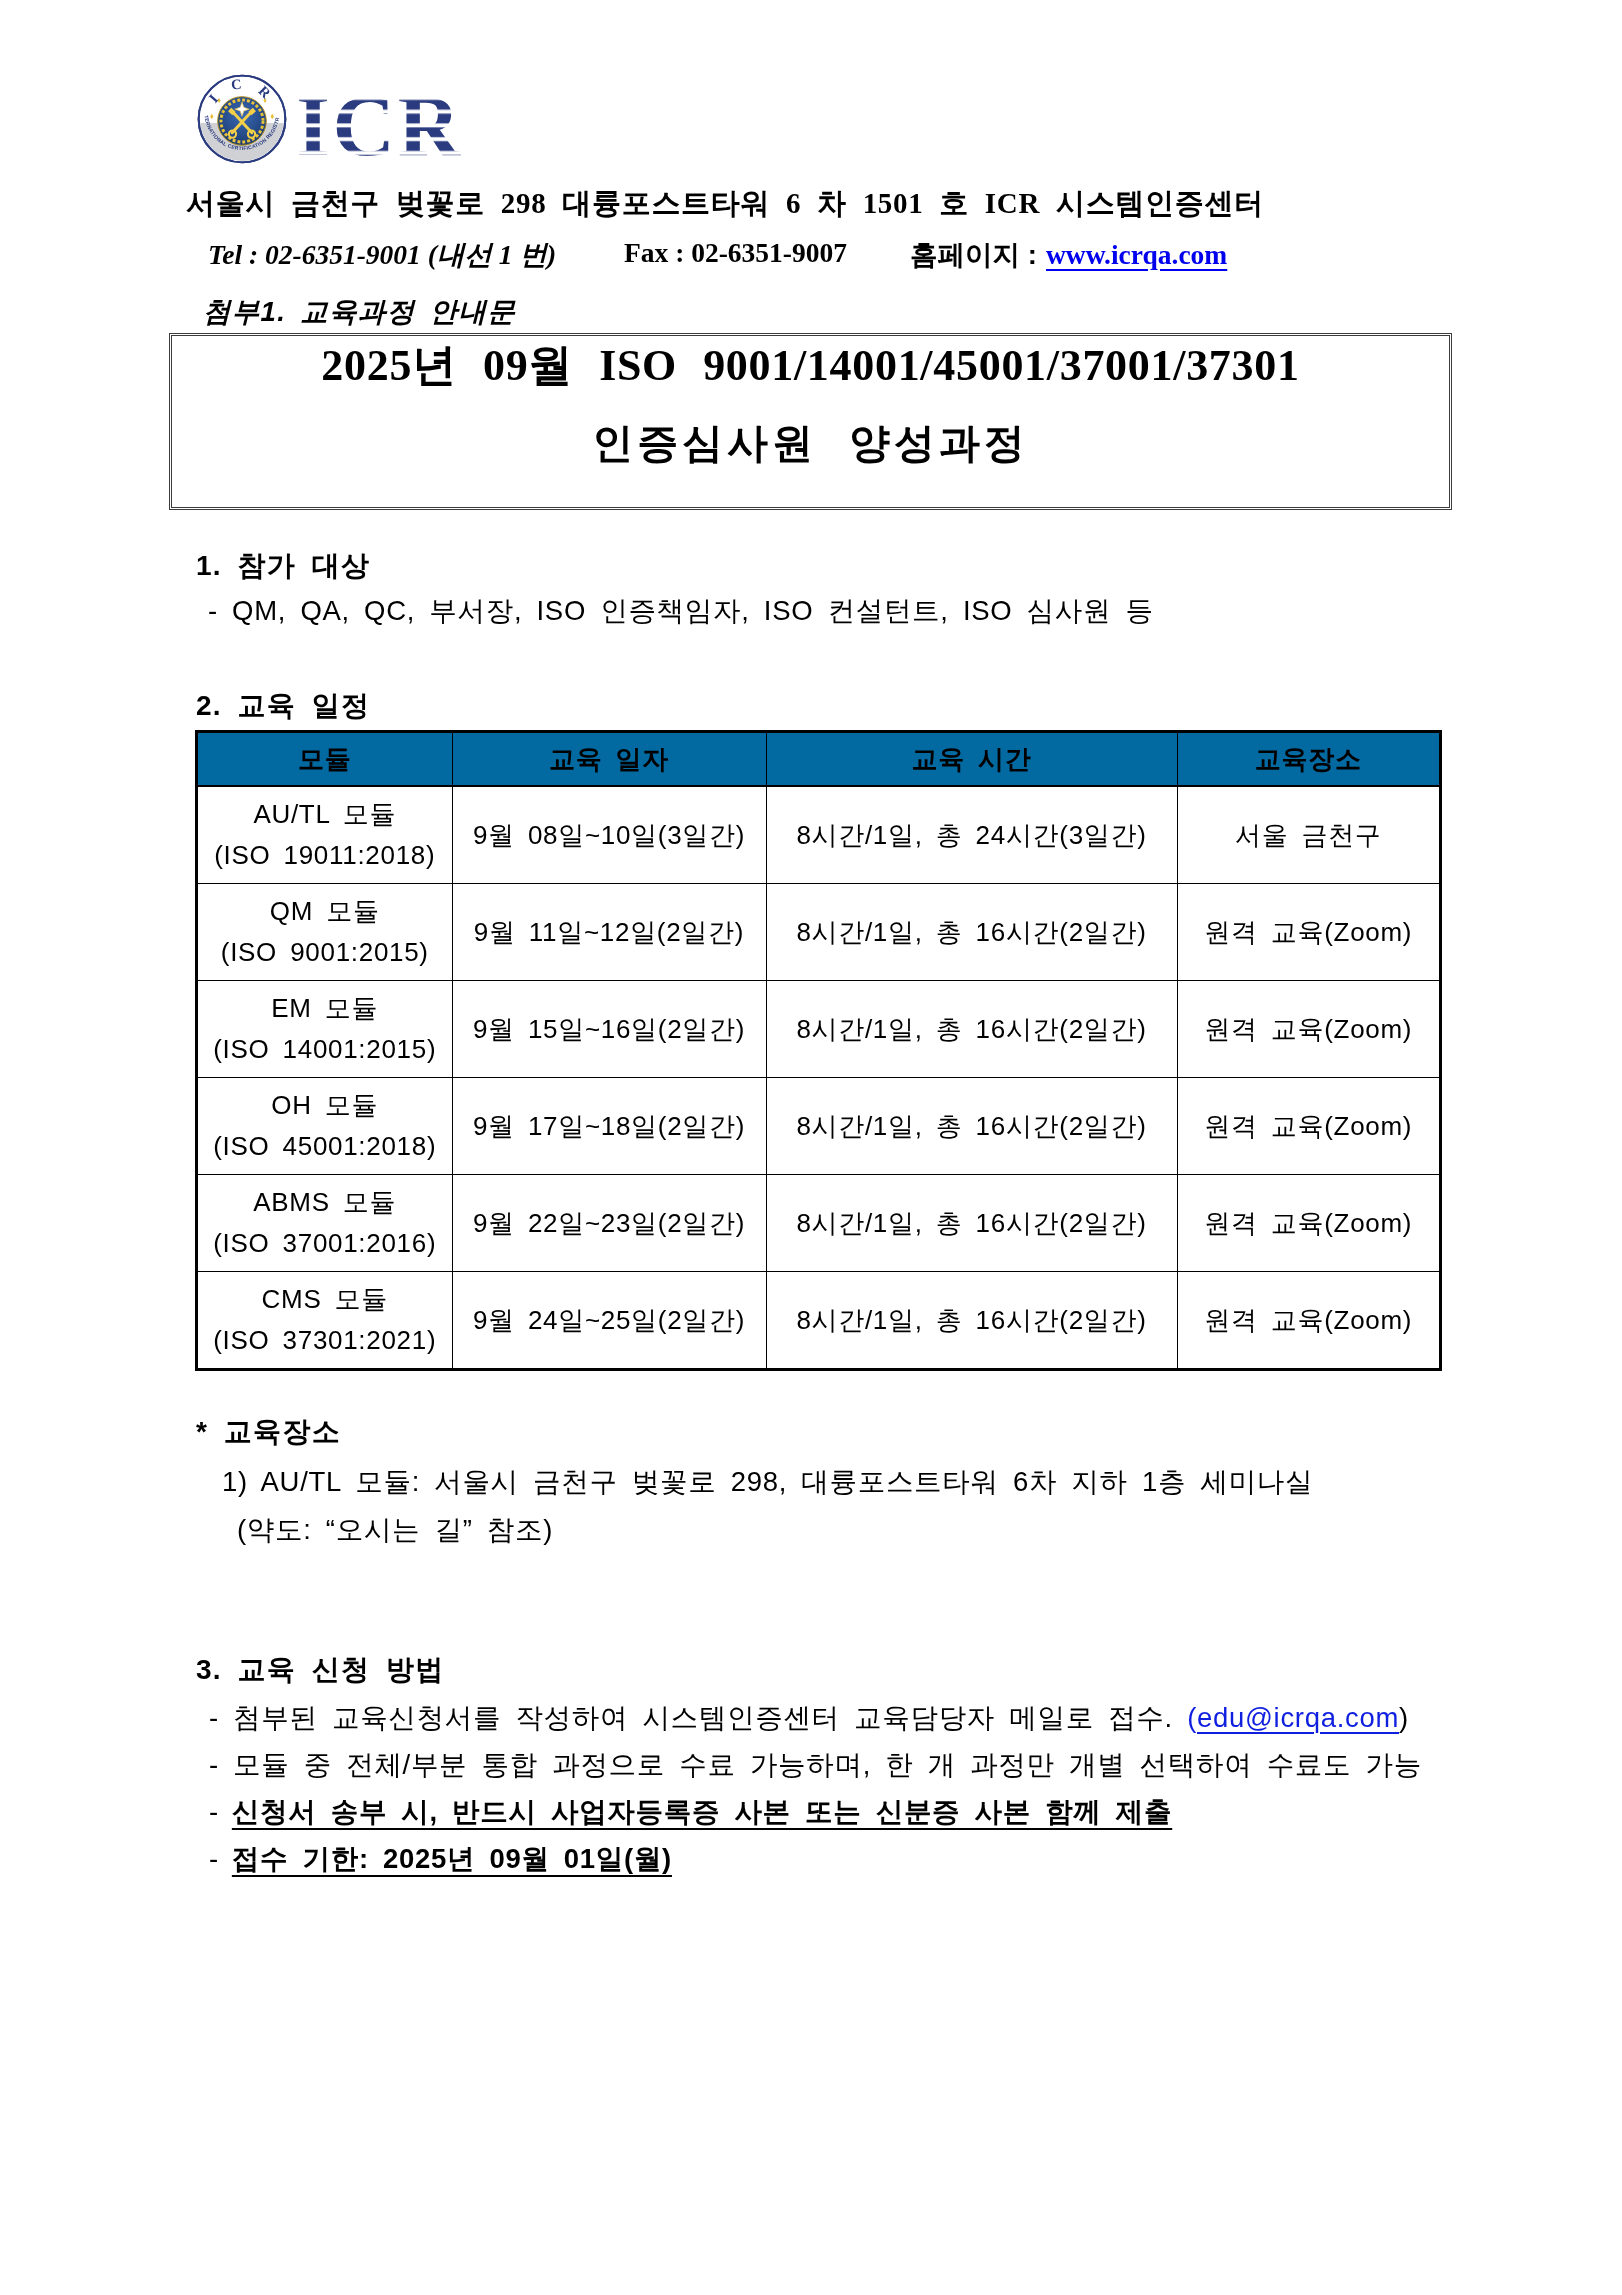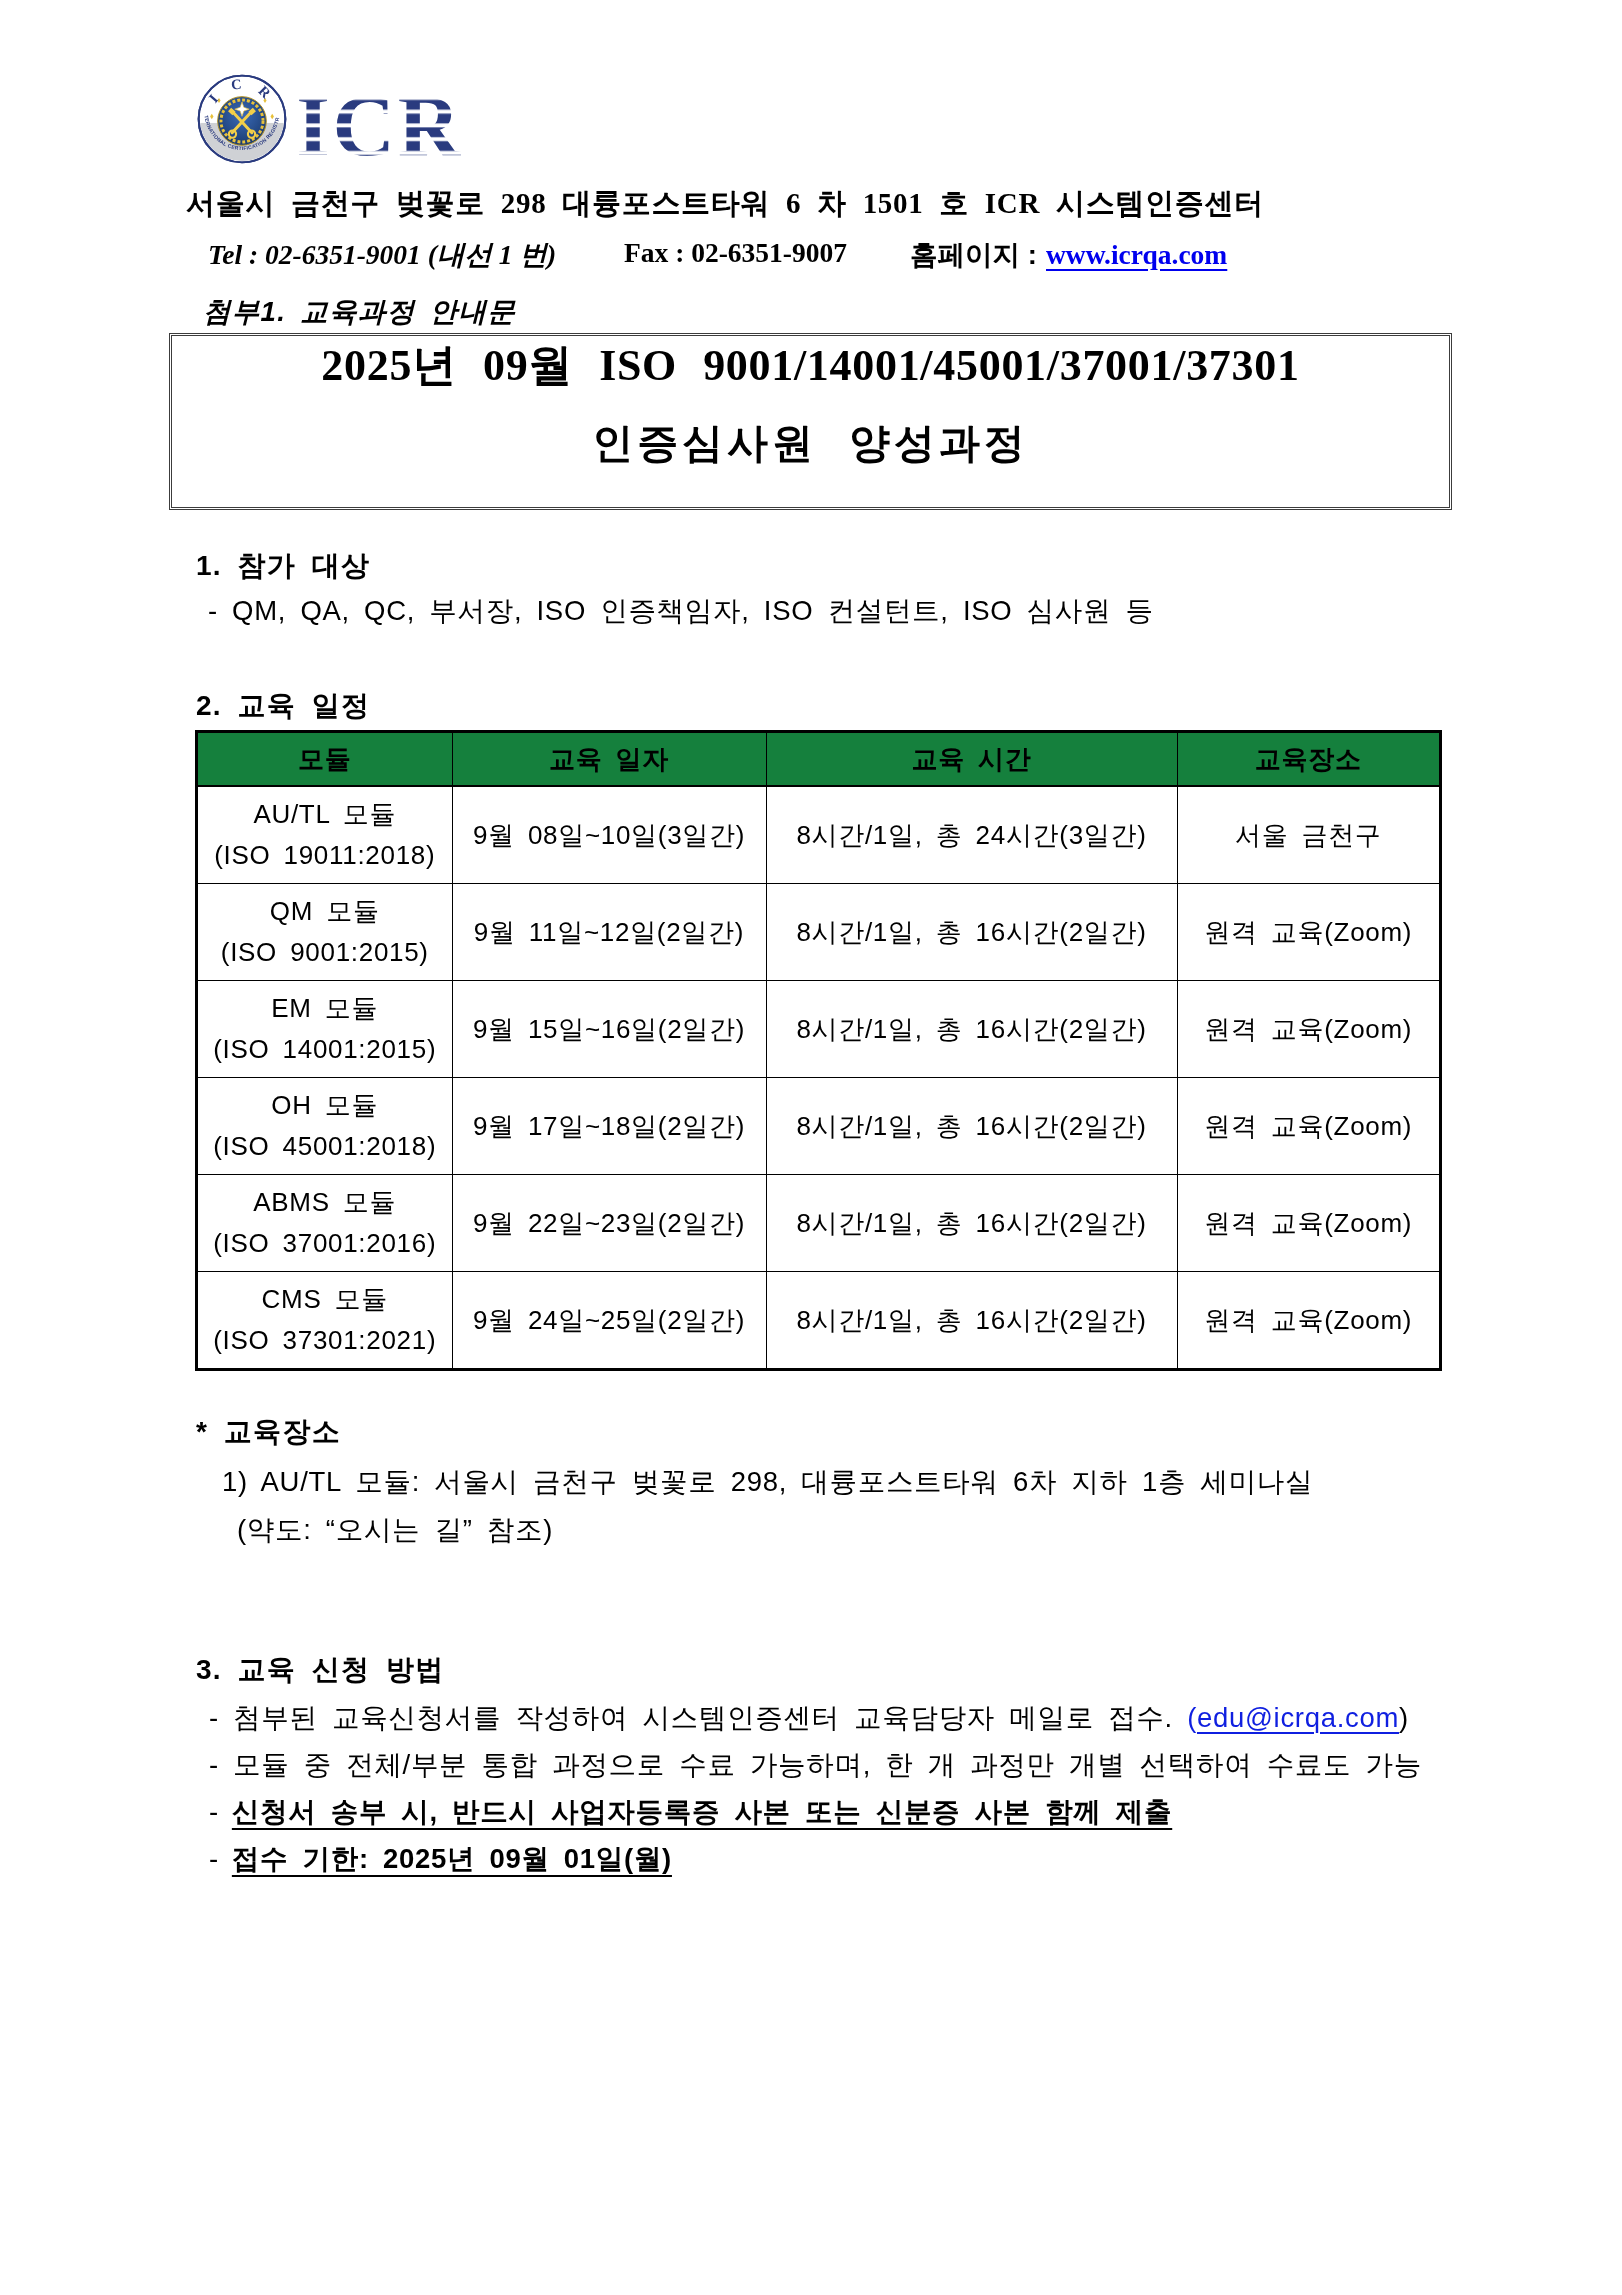--- a/index.html
+++ b/index.html
@@ -35,21 +35,21 @@
     text-underline-offset:6.5px;}
   .dash{display:inline-block;margin-right:13px;font-weight:normal;text-decoration:none;}
   .email-link{color:#0f1fe0;text-decoration:underline;text-decoration-thickness:2px;
     text-underline-offset:5.2px;}
   .paren-blue{color:#0f1fe0;}
 
   
   table.schedule{left:196px;top:731px;width:1243px;border-collapse:collapse;table-layout:fixed;
     font-size:26px;letter-spacing:0.7px;word-spacing:5.2px;}
   table.schedule td{border:1.3px solid #000;text-align:center;vertical-align:middle;padding:0;}
-  table.schedule tr.head td{background:#15803d;font-weight:bold;height:52px;border-bottom:2.6px solid #000;}
+  table.schedule tr.head td{background:#0369a1;font-weight:bold;height:52px;border-bottom:2.6px solid #000;}
   table.schedule tr.row td{height:96px;}
   table.schedule{border:2.6px solid #000;outline:0.7px solid #000;}
   .module-cell div{line-height:41px;}
 </style>
 </head>
 <body>
 
 <div class="page">
 
   <div class="abs logo-row">

